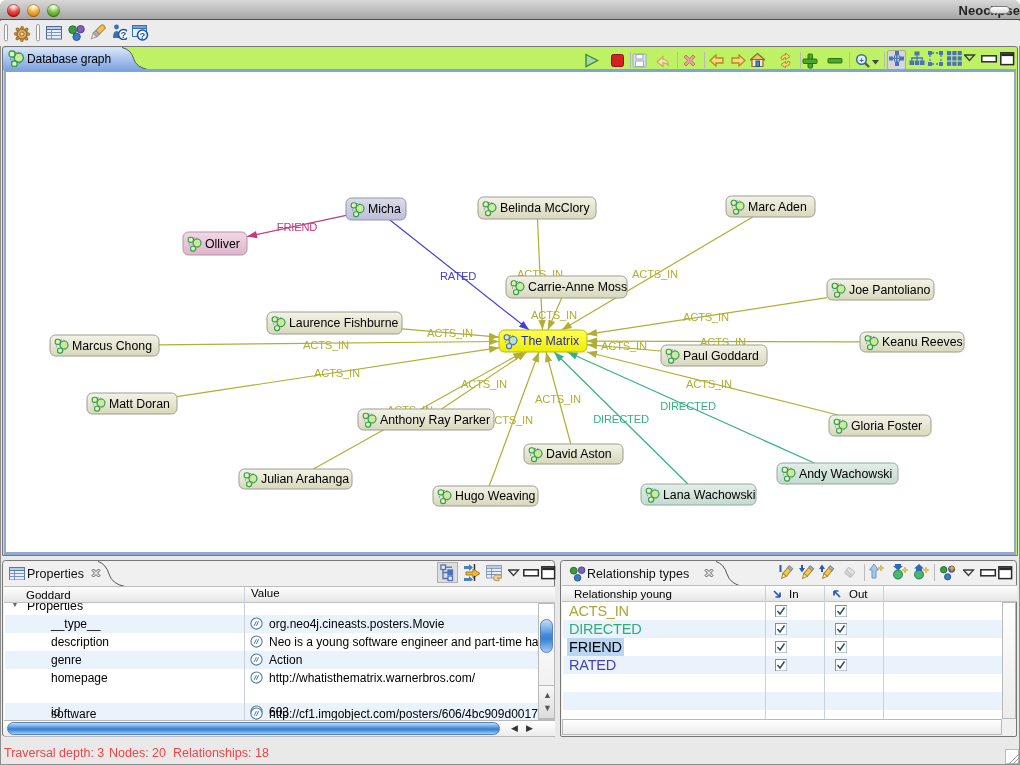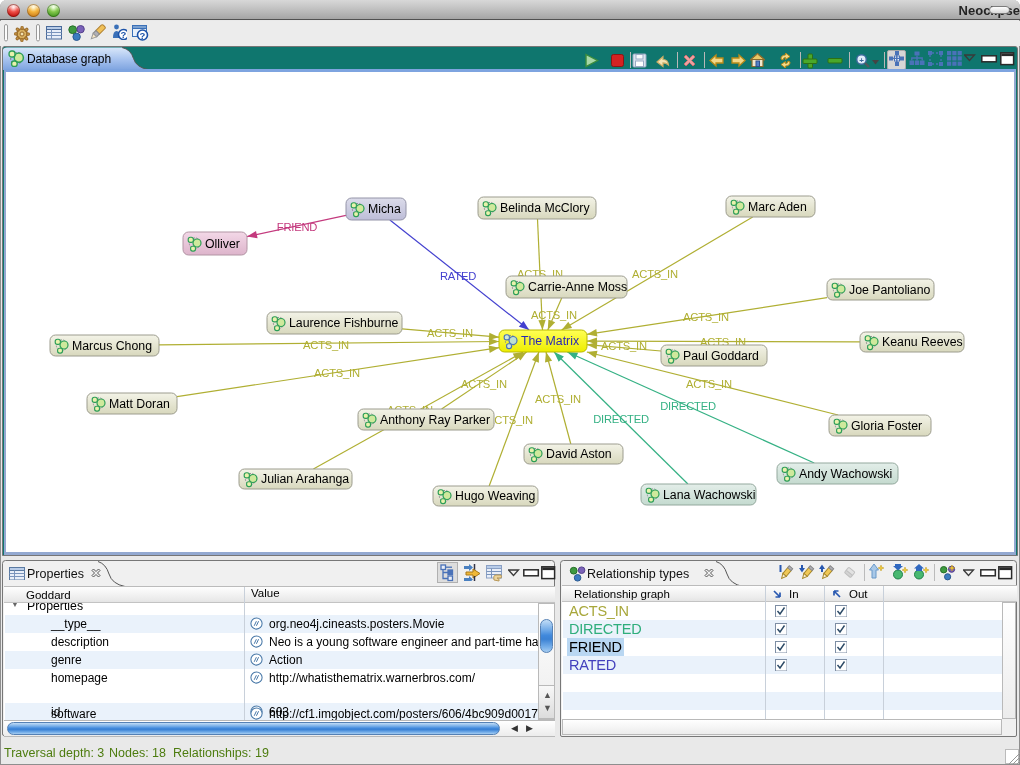--- a/index.html
+++ b/index.html
@@ -3,33 +3,33 @@
 *{margin:0;padding:0;box-sizing:border-box}
 html,body{width:1020px;height:765px;overflow:hidden;background:#fff}
 body{font-family:"Liberation Sans",sans-serif;position:relative}
 .abs{position:absolute}
 #win{position:absolute;left:0;top:0;width:1020px;height:765px;background:#e9e9e9;border-left:1px solid #8e8e8e;border-right:1px solid #8e8e8e;border-bottom:1px solid #8e8e8e;border-radius:7px 7px 0 0}
 #titlebar{position:absolute;left:0;top:0;width:1020px;height:20px;background:linear-gradient(#d8d8d8,#bdbdbd 55%,#a5a5a5);border-bottom:1px solid #515151;border-radius:7px 7px 0 0}
 #titlebar .tl{position:absolute;top:3.5px;width:13px;height:13px;border-radius:50%}
 #title{position:absolute;top:3px;width:100%;text-align:right;font-size:13px;font-weight:bold;color:#242424}
 #lozenge{position:absolute;right:10px;top:6px;width:21px;height:8px;border:1.5px solid #7c7c7c;border-radius:5px;background:linear-gradient(#fdfdfd,#d8d8d8)}
 #maintb{position:absolute;left:0;top:21px;width:1020px;height:25px;background:#ececec}
-#editor{position:absolute;left:2px;top:46px;width:1016px;height:510px;background:#0f766e;border:1px solid #767676;border-radius:3px 3px 0 0}
+#editor{position:absolute;left:2px;top:46px;width:1016px;height:510px;background:#bef264;border:1px solid #767676;border-radius:3px 3px 0 0}
 #edcanvas{position:absolute;left:1px;top:22px;width:1012px;height:486px;background:#fff;border-top:3.5px solid #7ea4e0;border-left:2px solid #93a9d1;border-right:2px solid #93a9d1;border-bottom:3px solid #93a9d1}
 #edtabcurve{position:absolute;left:0;top:0;width:160px;height:24px}
 .panel{position:absolute;background:#f0f0f0;border:1px solid #777;border-radius:3.5px 3.5px 2px 2px}
 .ptab-line{position:absolute;left:0;top:0;pointer-events:none}
 .tabtxt{position:absolute;top:5.5px;font-size:12.5px;color:#111}
 .thead{position:absolute;left:1px;height:17px;background:linear-gradient(#fefefe,#ebebeb 80%,#e4e4e4);border-top:1px solid #bbb;border-bottom:1px solid #c3c3c3;font-size:11.5px;color:#000}
 .row{position:absolute;left:1px;font-size:12px;color:#000;height:18px;line-height:18px;overflow:hidden;white-space:nowrap}
 .rowblue{background:#eaf2fb}
 .vline{position:absolute;width:1px;background:#c8d0da}
 .aqua-thumb{position:absolute;border-radius:7px;background:linear-gradient(#c2ddf6,#74ace8 30%,#4189dc 48%,#3c82d4 60%,#78b0ea 85%,#a6ccf0);border:1px solid #5581b5}
 .sb-track{position:absolute;background:linear-gradient(#fff,#ececec);border:1px solid #b9b9b9}
-#statusbar{position:absolute;left:0px;top:740px;width:1020px;height:25px;font-size:12.5px;color:#4d7c0f}
+#statusbar{position:absolute;left:0px;top:740px;width:1020px;height:25px;font-size:12.5px;color:#ef4444}
 .icon{position:absolute}
 text{font-family:"Liberation Sans",sans-serif}
 </style></head><body>
 <div id="win"></div>
 <div id="titlebar">
     <div class="tl" style="left:7px;background:radial-gradient(circle at 50% 25%,#ffe8e8 5%,#f05048 40%,#c41814 75%,#8c0c08 100%);box-shadow:inset 0 0 0 1px rgba(100,10,0,.55), inset 0 2px 2px rgba(255,255,255,.7)"></div>
     <div class="tl" style="left:27px;background:radial-gradient(circle at 50% 25%,#fff8d8 5%,#f4b43c 40%,#d08420 75%,#985c10 100%);box-shadow:inset 0 0 0 1px rgba(120,70,0,.55), inset 0 2px 2px rgba(255,255,255,.7)"></div>
     <div class="tl" style="left:47px;background:radial-gradient(circle at 50% 25%,#f0ffe0 5%,#84c84c 40%,#4c9c28 75%,#2c6c14 100%);box-shadow:inset 0 0 0 1px rgba(30,80,0,.55), inset 0 2px 2px rgba(255,255,255,.7)"></div>
     <div id="title">Neoclipse</div>
     <div id="lozenge"></div>
@@ -794,21 +794,21 @@
       <polygon points="0.5,1 10.5,1 5.5,6.5" fill="none" stroke="#3a3a3a" stroke-width="1.3"></polygon>
     </svg>
     <svg class="icon" width="17" height="9" style="left:419px;top:8px;">
       <rect x="0.8" y="0.8" width="14.5" height="6" fill="#fff" stroke="#2a2a2a" stroke-width="1.5"></rect>
     </svg>
     <svg class="icon" width="15" height="14" style="left:437px;top:5px;">
       <rect x="0.8" y="0.8" width="12.8" height="11.8" fill="#fff" stroke="#2a2a2a" stroke-width="1.5"></rect>
       <rect x="1.3" y="1.3" width="11.8" height="2.8" fill="#2a2a2a"></rect>
     </svg>
     <div class="thead" style="top:24px;width:455px">
-      <span style="position:absolute;left:12px;top:1.5px">Relationship graph</span>
+      <span style="position:absolute;left:12px;top:1.5px">Relationship young</span>
       <svg width="9" height="9" style="position:absolute;left:211px;top:4px">
         <path d="M1,1 L7,7 M7,7 L7,2.5 M7,7 L2.5,7" stroke="#2858b0" stroke-width="1.7" fill="none"></path>
       </svg>
       <span style="position:absolute;left:227px;top:1.5px">In</span>
       <svg width="9" height="9" style="position:absolute;left:271px;top:4px">
         <path d="M7,7 L1,1 M1,1 L1,5.5 M1,1 L5.5,1" stroke="#2858b0" stroke-width="1.7" fill="none"></path>
       </svg>
       <span style="position:absolute;left:287px;top:1.5px">Out</span>
     </div>
     <div class="abs" style="left:1px;top:41px;width:440px;height:117px;background:#fff;overflow:hidden">
@@ -861,19 +861,19 @@
       <div class="row" style="top:108px;width:440px"></div>
     </div>
     <div class="vline" style="left:204px;top:25px;height:133px"></div>
     <div class="vline" style="left:263px;top:25px;height:133px"></div>
     <div class="vline" style="left:322px;top:25px;height:133px"></div>
     <div class="sb-track" style="left:441px;top:41px;width:14px;height:117px"></div>
     <div class="sb-track" style="left:1px;top:158px;width:440px;height:16px"></div>
   </div>
 <div id="statusbar">
     <span style="position:absolute;left:4px;top:6px">Traversal depth: 3</span>
-    <span style="position:absolute;left:109px;top:6px">Nodes: 18</span>
-    <span style="position:absolute;left:173px;top:6px">Relationships: 19</span>
+    <span style="position:absolute;left:109px;top:6px">Nodes: 20</span>
+    <span style="position:absolute;left:173px;top:6px">Relationships: 18</span>
   </div>
 <div class="abs" style="left:1005px;top:749px;width:14px;height:15px;background:#fff;border:1px solid #bbb"><svg width="14" height="15">
       <line x1="3" y1="14" x2="14" y2="3" stroke="#999"></line>
       <line x1="7" y1="14" x2="14" y2="7" stroke="#999"></line>
       <line x1="11" y1="14" x2="14" y2="11" stroke="#999"></line>
     </svg></div>
 </body></html>

